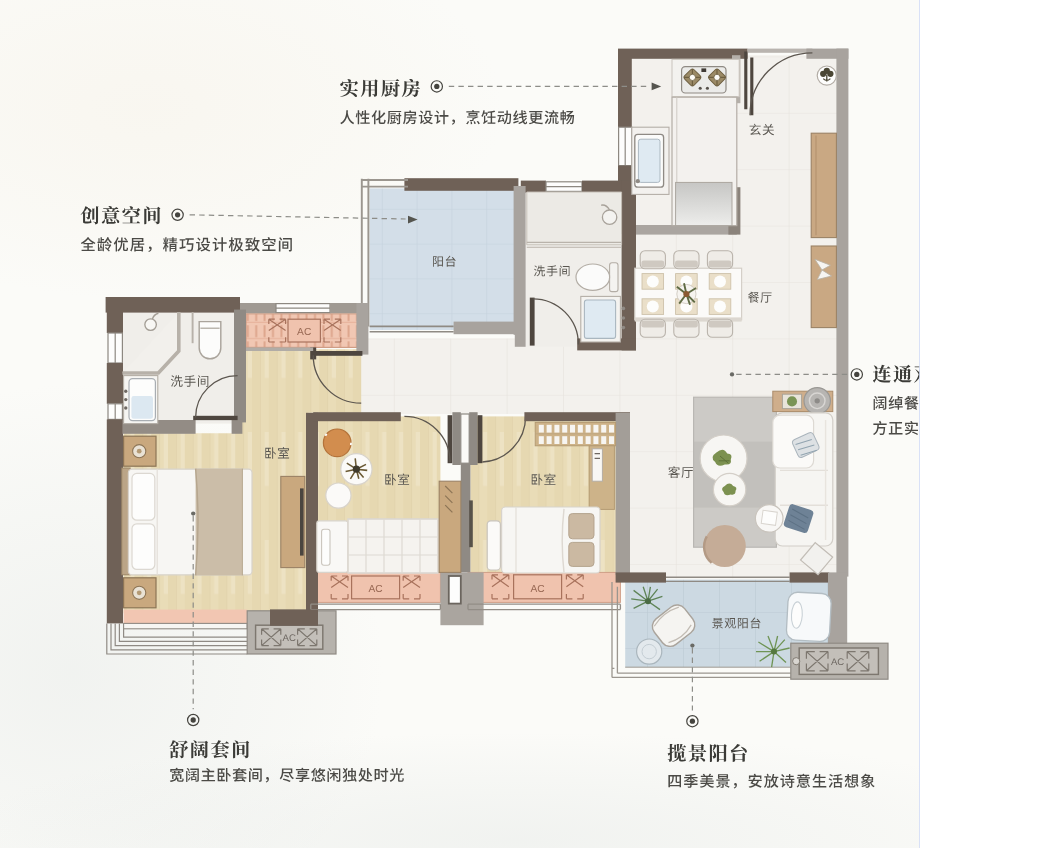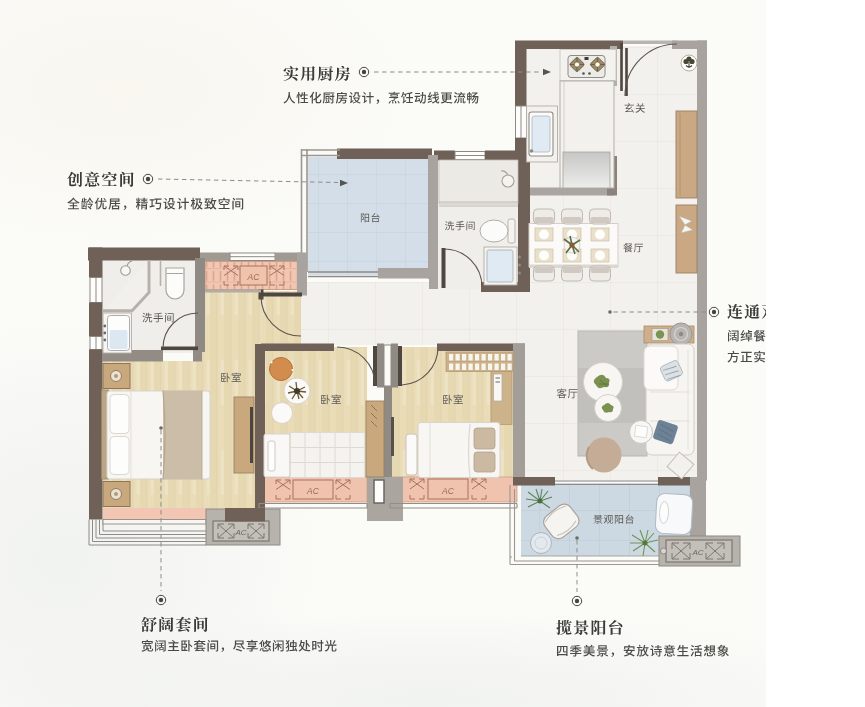--- a/index.html
+++ b/index.html
@@ -1,16 +1,16 @@
 <!DOCTYPE html>
 <html><head>
 <meta charset="utf-8">
 <style>
 html,body{margin:0;padding:0;background:#ffffff;font-family:"Liberation Sans",sans-serif;}
-.page{position:relative;width:766px;height:707px;overflow:hidden;background:#1d4ed8;font-style:italic;}
+.page{position:relative;width:766px;height:707px;overflow:hidden;background:#1d4ed8;}
 </style>
 </head>
 <body>
 <div class="page">
 <svg width="865" height="707" viewBox="0 0 865 707" xmlns="http://www.w3.org/2000/svg">
 <defs>
 <pattern id="wood" width="14" height="90" patternUnits="userSpaceOnUse">
   <rect width="14" height="90" fill="#e9dcb7"></rect>
   <rect x="0" width="7" height="90" fill="#e4d4ab" opacity="0.5"></rect>
   <rect x="10.5" width="3.5" height="45" fill="#f0e5c8" opacity="0.7"></rect>

